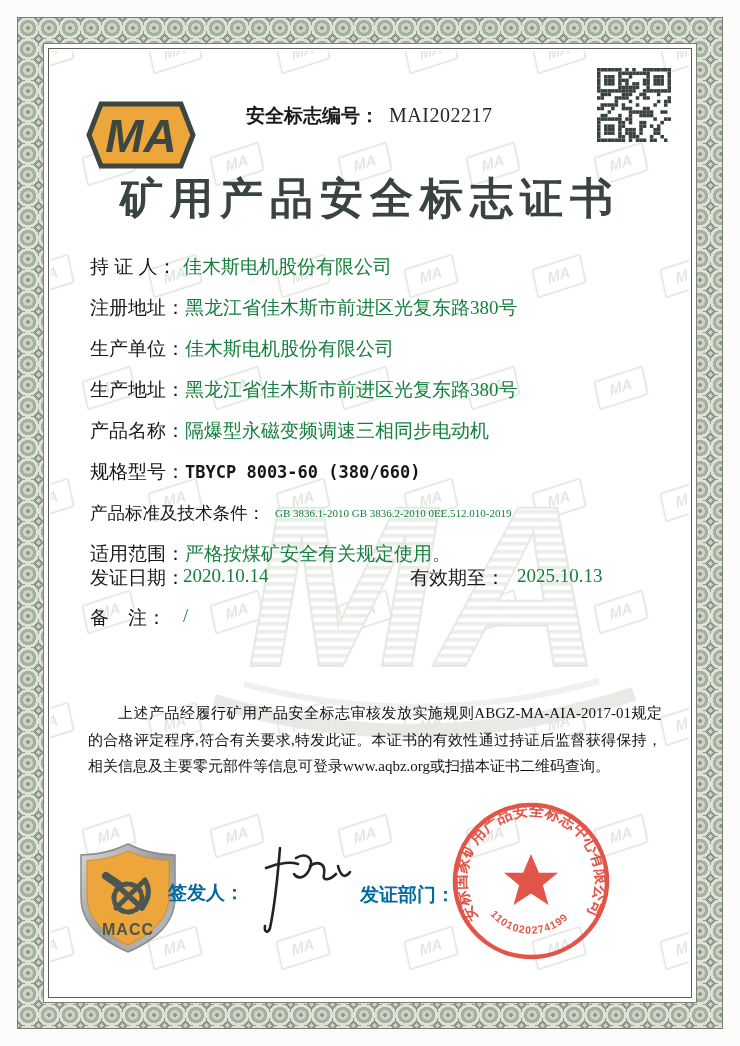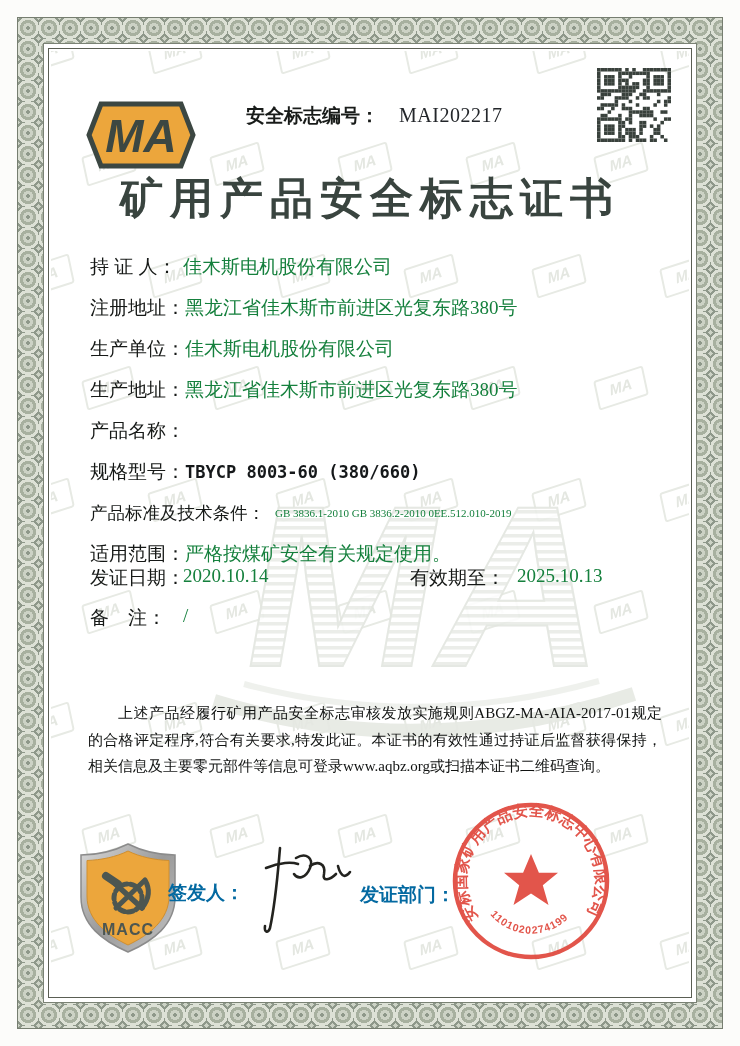--- a/index.html
+++ b/index.html
@@ -118,21 +118,21 @@
 
   <div class="content">
 
     <svg class="abs" style="left:86px;top:100px;" width="110" height="70" viewBox="0 0 110 70">
       <path d="M15,4 H95 L107,35 L95,66 H15 L3,35 Z" fill="#ECA63C" stroke="#3C4742" stroke-width="5"></path>
       <text x="55" y="52" text-anchor="middle" font-family="Liberation Sans, sans-serif" font-weight="bold" font-style="italic" font-size="46" fill="#3C4742">MA</text>
     </svg>
 
     <div class="abs" style="left:246px;top:103px;display:flex;align-items:baseline;">
       <span class="header-label">安全标志编号：</span>
-      <span class="header-num" style="margin-left:20px;">MAI202217</span>
+      <span class="header-num" style="margin-left:10px;">MAI202217</span>
     </div>
 
     <svg id="qr" class="abs qr" viewBox="0 0 21 21">
         <rect x="0" y="0" width="1" height="1" fill="#39413C"></rect>
         <rect x="1" y="0" width="1" height="1" fill="#39413C"></rect>
         <rect x="2" y="0" width="1" height="1" fill="#39413C"></rect>
         <rect x="3" y="0" width="1" height="1" fill="#39413C"></rect>
         <rect x="4" y="0" width="1" height="1" fill="#39413C"></rect>
         <rect x="5" y="0" width="1" height="1" fill="#39413C"></rect>
         <rect x="6" y="0" width="1" height="1" fill="#39413C"></rect>
@@ -372,20 +372,21 @@
       <div class="row">
         <span class="lbl">生产单位：</span>
         <span class="val">佳木斯电机股份有限公司</span>
       </div>
       <div class="row">
         <span class="lbl">生产地址：</span>
         <span class="val">黑龙江省佳木斯市前进区光复东路380号</span>
       </div>
       <div class="row">
         <span class="lbl">产品名称：</span>
+        <span class="val">隔爆型永磁变频调速三相同步电动机</span>
       </div>
       <div class="row">
         <span class="lbl">规格型号：</span>
         <span class="val val-mono">TBYCP 8003-60 (380/660)</span>
       </div>
       <div class="row long">
         <span class="lbl">产品标准及技术条件：</span>
         <span class="val">GB 3836.1-2010 GB 3836.2-2010 0EE.512.010-2019</span>
       </div>
       <div class="row">

